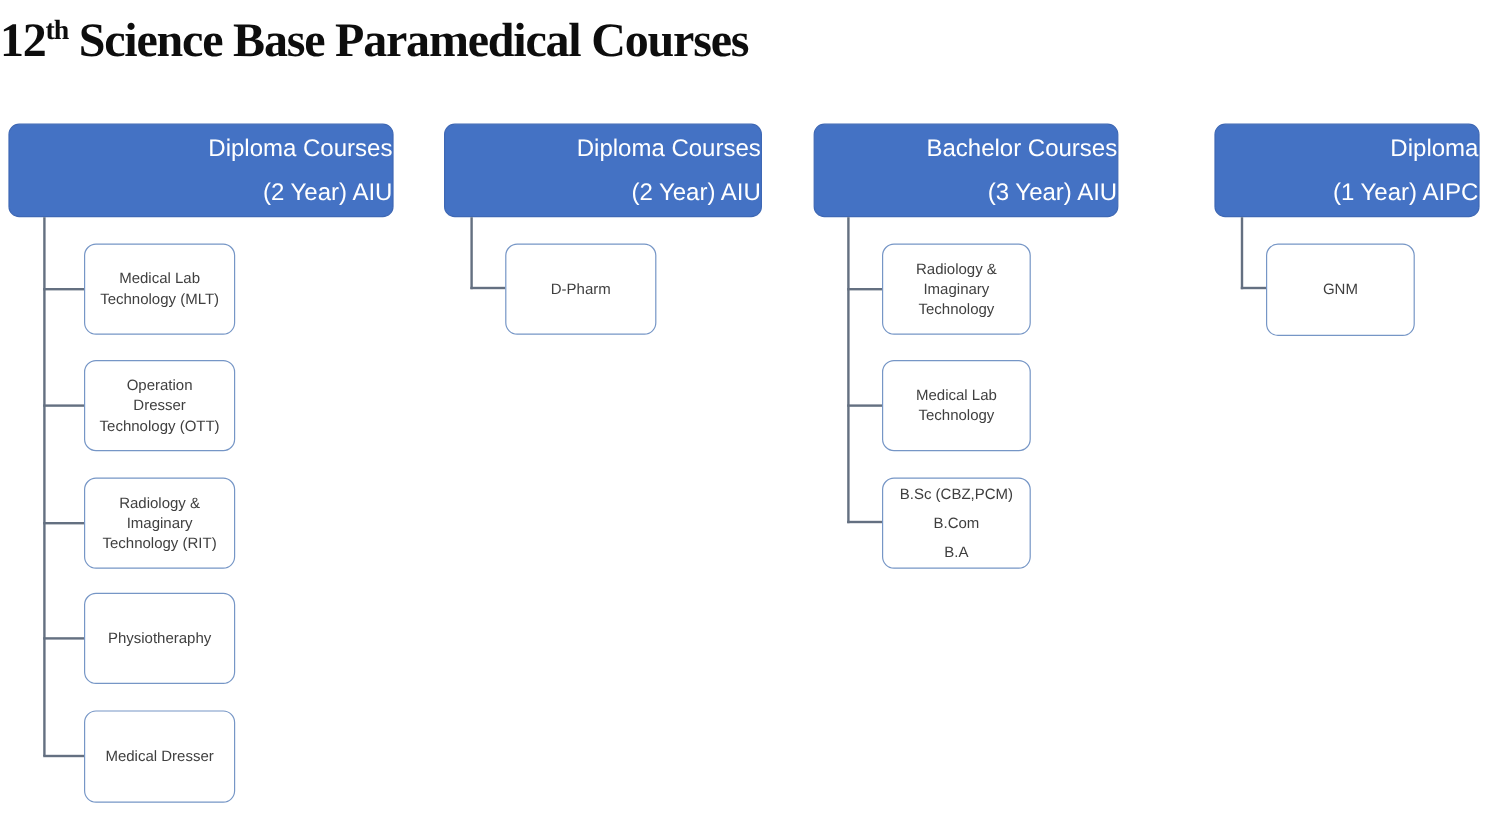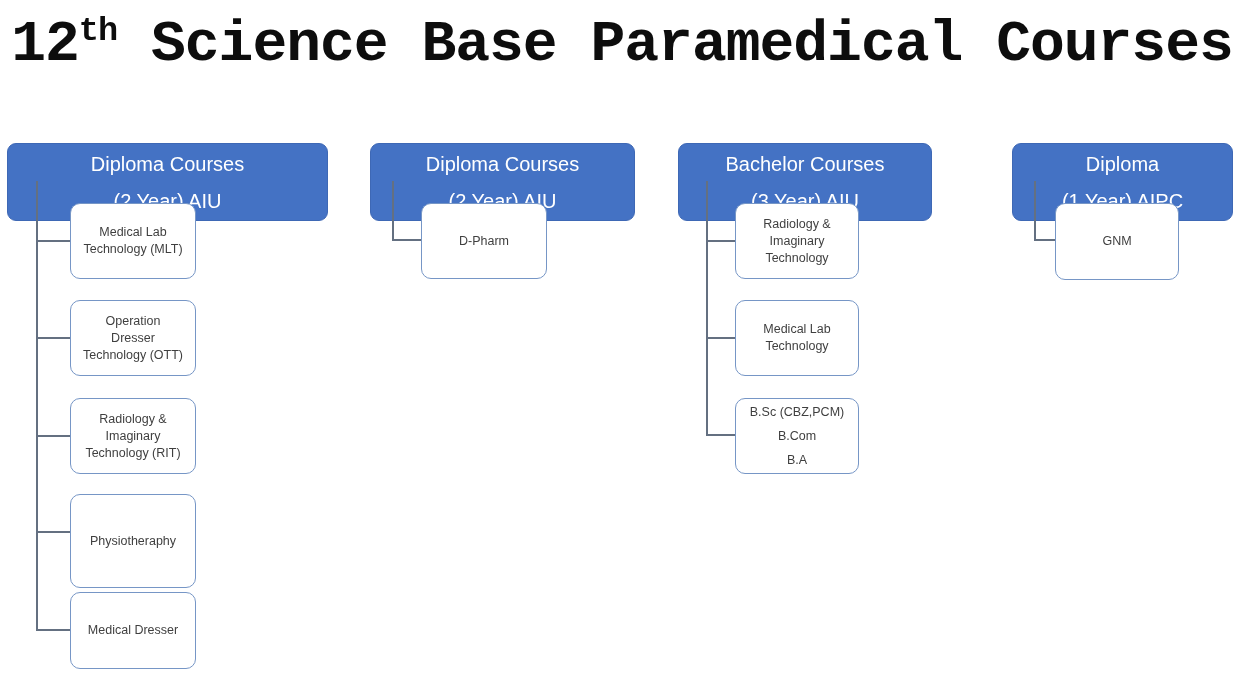--- a/index.html
+++ b/index.html
@@ -7,48 +7,46 @@
     position: relative;
     width: 1244px;
     height: 683px;
     background: var(--background, #fff);
     font-family: "Liberation Sans", sans-serif;
     overflow: hidden;
   }
   .title {
     position: absolute;
     left: 0; right: 0; top: 10px;
-    text-align: center;
-    font-family: Liberation Mono, monospace;
+    font-family: Liberation Serif, serif;
     font-weight: bold;
-    font-size: 58px;
+    font-size: 40px;
     color: #0d0d0d;
     letter-spacing: -1px;
     line-height: 1.2;
   }
   .title sup {
     font-size: 0.58em;
     vertical-align: super;
     line-height: 0;
   }
   .hdr {
     position: absolute;
     background: var(--header-fill, #4472C4);
     border: 1px solid var(--header-border, #3E68B5);
     border-radius: 9px;
     color: var(--header-text, #fff);
     display: flex;
     flex-direction: column;
     justify-content: center;
-    align-items: center;
+    align-items: flex-end;
     gap: 17px;
     font-size: 20px;
     text-align: center;
     box-sizing: border-box;
-    margin-top: 40px;
   }
   .hdr div { line-height: 1; }
   .box {
     position: absolute;
     background: #ffffff;
     border: 1px solid var(--child-border, #7696C6);
     border-radius: 10px;
     color: var(--child-text, #3F3F3F);
     display: flex;
     flex-direction: column;
@@ -93,21 +91,21 @@
   <div class="box" style="left:70px;top:300px;width:126px;height:76px">
     <div>Operation</div>
     <div>Dresser</div>
     <div>Technology (OTT)</div>
   </div>
   <div class="box" style="left:70px;top:398px;width:126px;height:76px">
     <div>Radiology &amp;</div>
     <div>Imaginary</div>
     <div>Technology (RIT)</div>
   </div>
-  <div class="box" style="left:70px;top:494px;width:126px;height:94px">
+  <div class="box" style="left:70px;top:494px;width:126px;height:76px">
     <div>Physiotheraphy</div>
   </div>
   <div class="box" style="left:70px;top:592px;width:126px;height:77px">
     <div>Medical Dresser</div>
   </div>
 
   <div class="hdr" style="left:370px;top:103px;width:265px;height:78px">
     <div>Diploma Courses</div>
     <div>(2 Year) AIU</div>
   </div>

